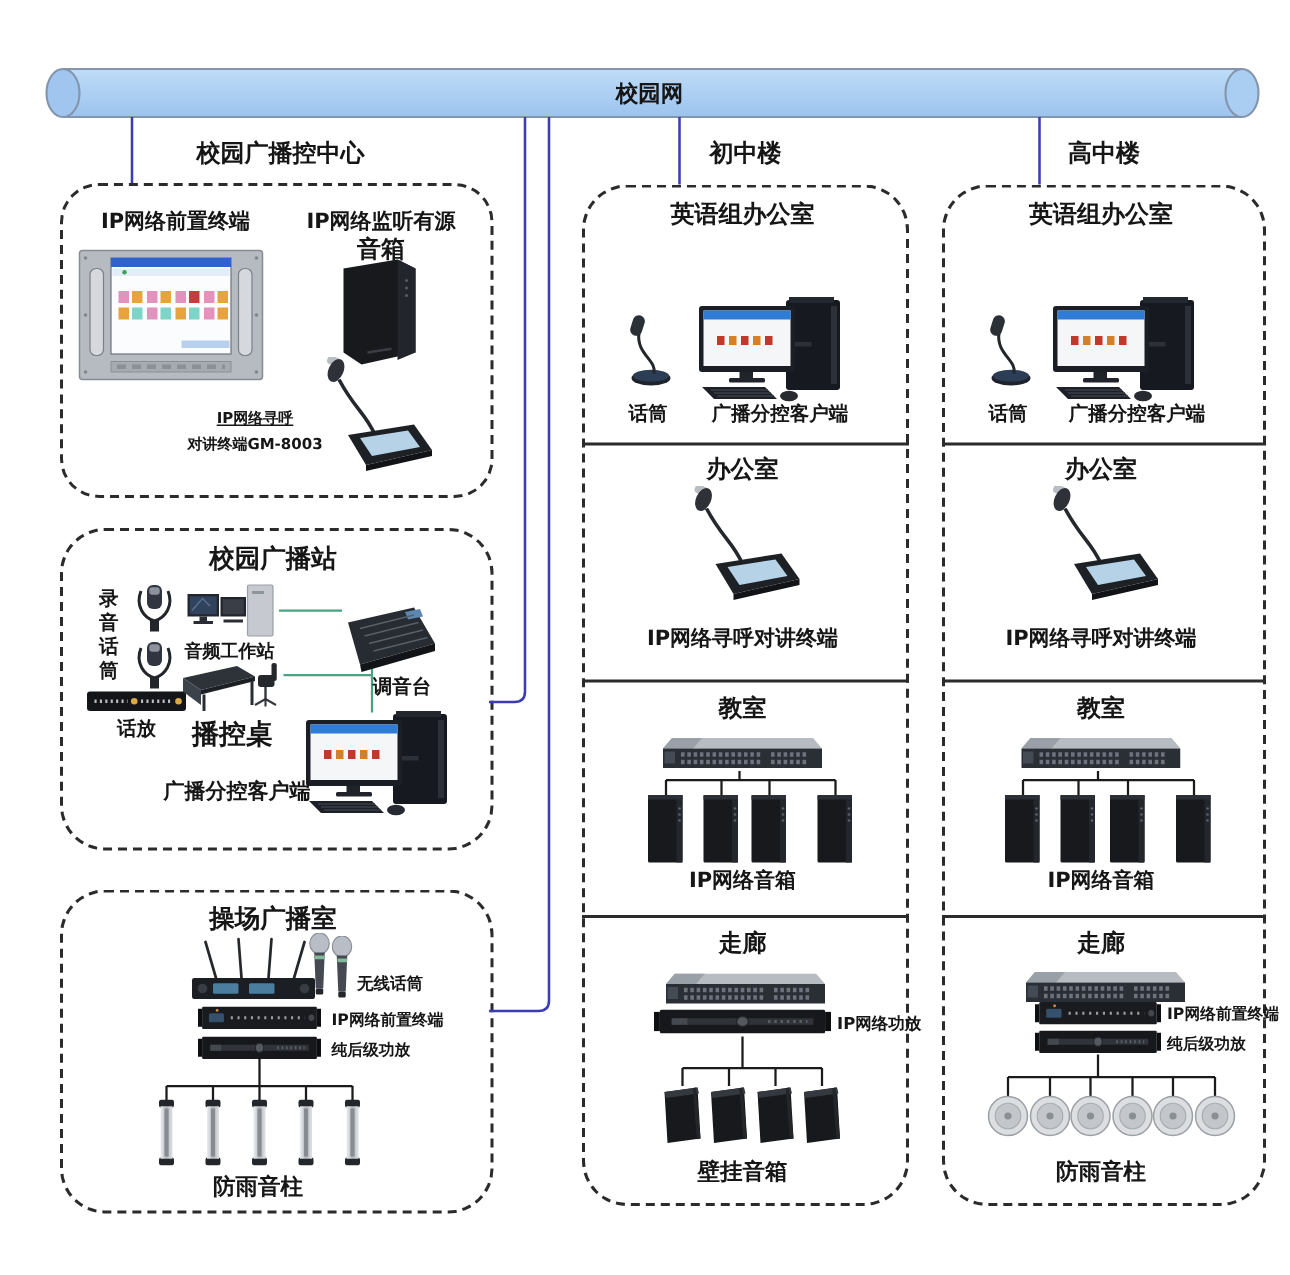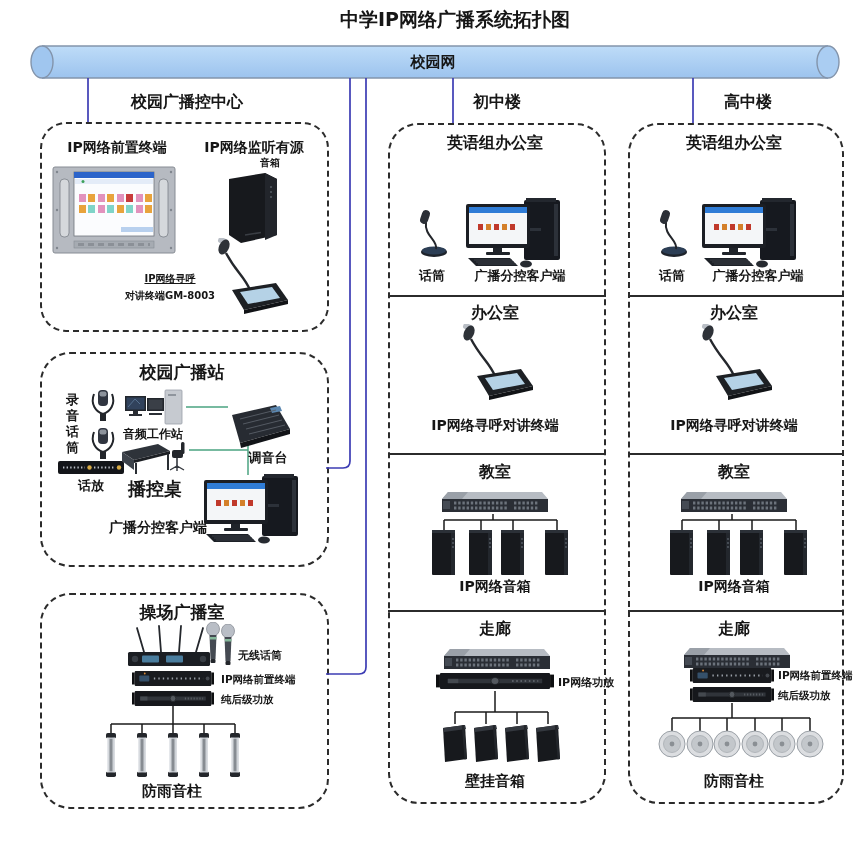--- a/index.html
+++ b/index.html
@@ -345,30 +345,29 @@
     <use href="#sym-rackA" x="690" y="668" width="84" height="15"></use>
     <use href="#sym-rackB" x="690" y="687" width="84" height="15"></use>
     <use href="#sym-ceilspeaker" x="658" y="730" width="28" height="28"></use>
     <use href="#sym-ceilspeaker" x="686" y="730" width="28" height="28"></use>
     <use href="#sym-ceilspeaker" x="713" y="730" width="28" height="28"></use>
     <use href="#sym-ceilspeaker" x="741" y="730" width="28" height="28"></use>
     <use href="#sym-ceilspeaker" x="768" y="730" width="28" height="28"></use>
     <use href="#sym-ceilspeaker" x="796" y="730" width="28" height="28"></use>
   </svg>
 
-  <div class="lbl ctr" style="left:455px;top:7px;font-size:19px;">中学IP网络广播系统拓扑图</div>
   <div class="lbl ctr" style="left:433px;top:53px;font-size:15px;">校园网</div>
 
   <div class="lbl ctr" style="left:187px;top:92px;font-size:16px;">校园广播控中心</div>
   <div class="lbl ctr" style="left:497px;top:92px;font-size:16px;">初中楼</div>
-  <div class="lbl ctr" style="left:736px;top:92px;font-size:16px;margin-left:12px;">高中楼</div>
+  <div class="lbl ctr" style="left:736px;top:92px;font-size:16px;">高中楼</div>
 
   <div class="lbl ctr" style="left:117px;top:139px;font-size:14px;">IP网络前置终端</div>
   <div class="lbl ctr" style="left:254px;top:139px;font-size:14px;">IP网络监听有源</div>
-  <div class="lbl ctr" style="left:254px;top:156px;font-size:10px;margin-left:16px;">音箱</div>
+  <div class="lbl ctr" style="left:254px;top:156px;font-size:16px;">音箱</div>
   <div class="lbl ctr" style="left:170px;top:272px;font-size:10px;text-decoration:underline;">IP网络寻呼</div>
   <div class="lbl ctr" style="left:170px;top:289px;font-size:10px;">对讲终端GM-8003</div>
 
   <div class="lbl ctr" style="left:182px;top:361px;font-size:17px;">校园广播站</div>
   <div class="lbl vtext" style="left:64px;top:392px;font-size:13px;">录音话筒</div>
   <div class="lbl ctr" style="left:91px;top:477px;font-size:13px;">话放</div>
   <div class="lbl ctr" style="left:153px;top:426px;font-size:12px;">音频工作站</div>
   <div class="lbl ctr" style="left:155px;top:477px;font-size:18px;">播控桌</div>
   <div class="lbl ctr" style="left:268px;top:449px;font-size:13px;">调音台</div>
   <div class="lbl ctr" style="left:158px;top:519px;font-size:14px;">广播分控客户端</div>

